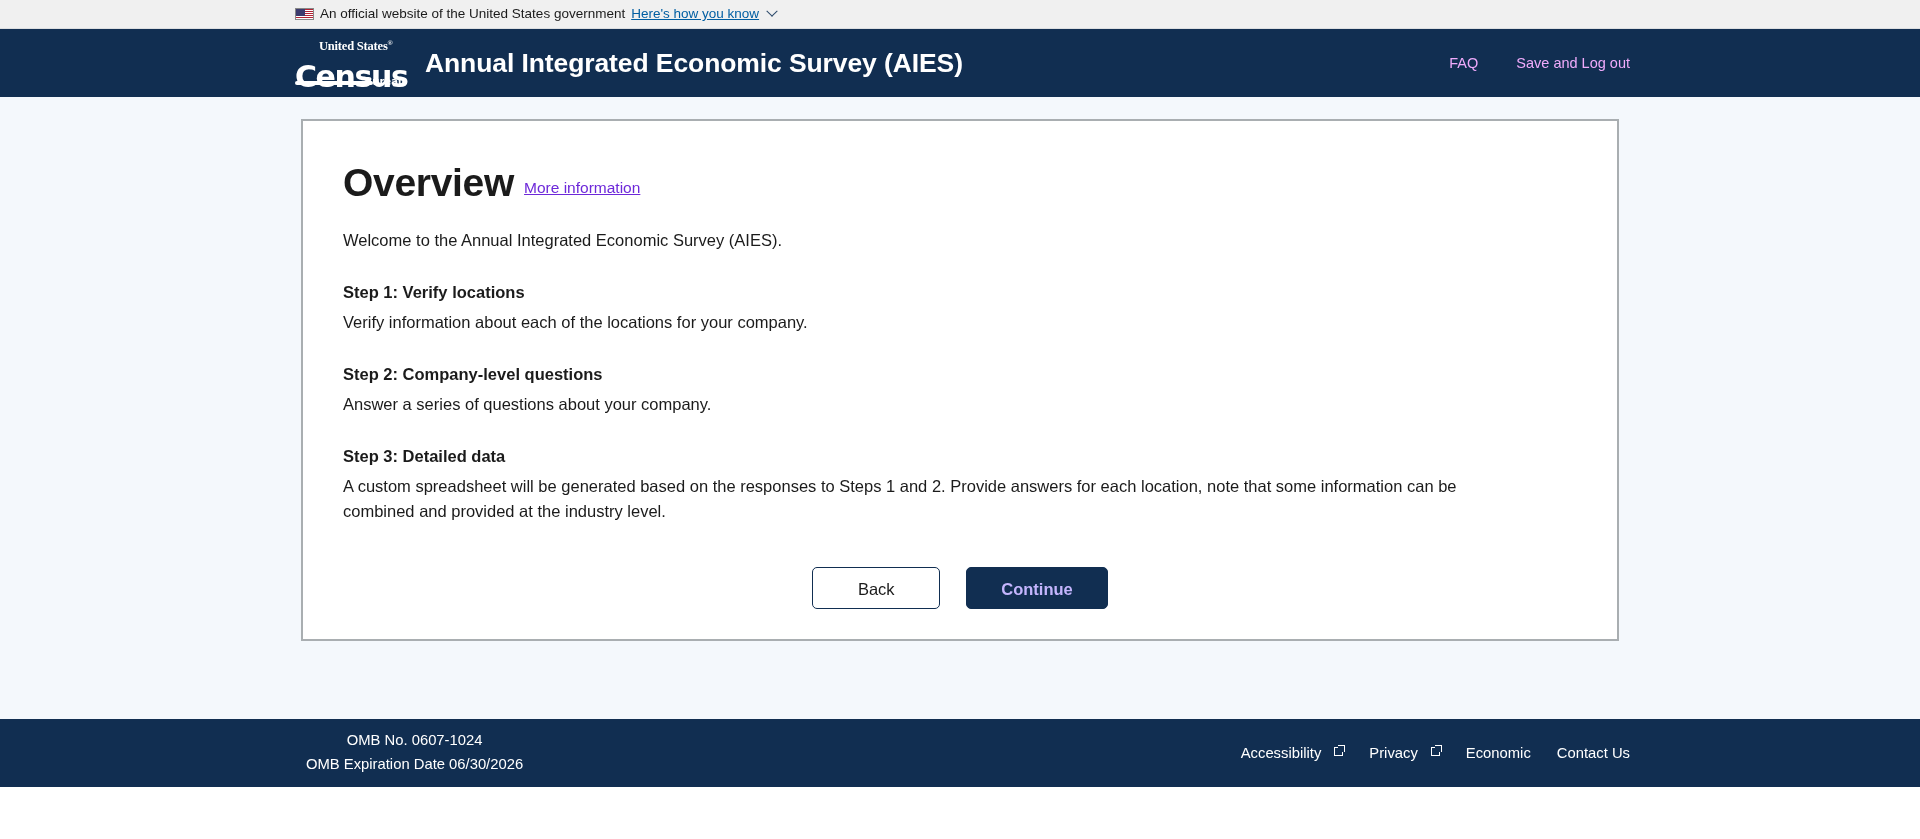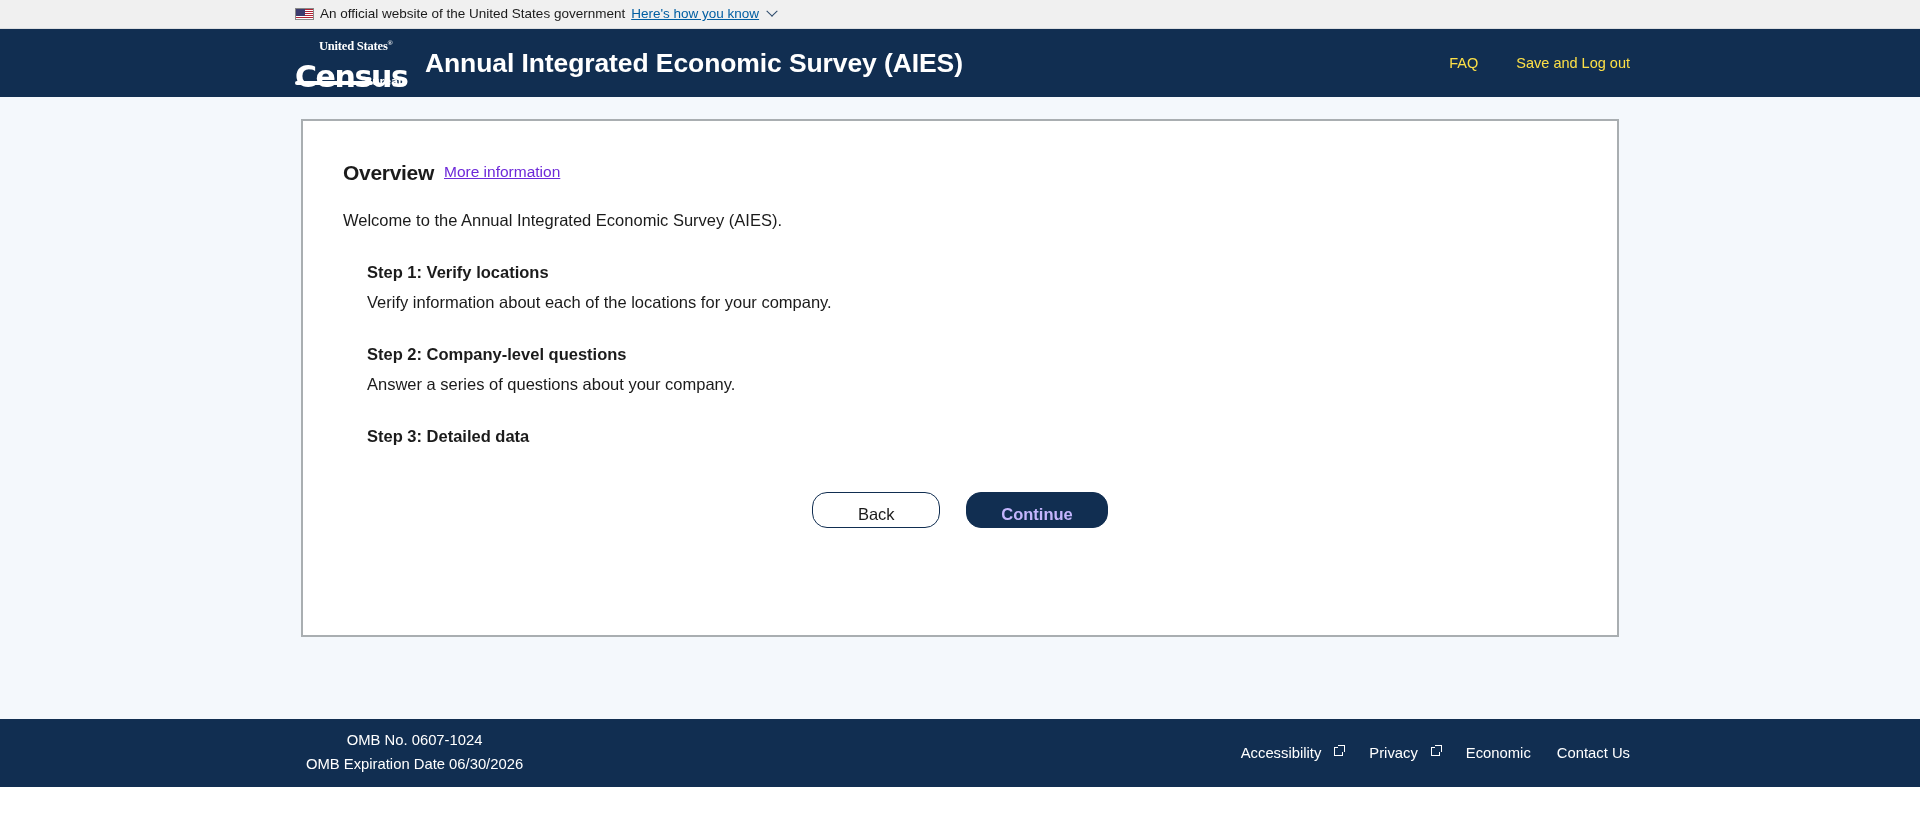--- a/index.html
+++ b/index.html
@@ -127,21 +127,21 @@
     white-space: nowrap;
   }
   .header-nav {
     margin-left: auto;
     margin-right: 290px;
     display: flex;
     align-items: center;
     gap: 38px;
   }
   .header-nav a {
-    color: #fde047;
+    color: #f0abfc;
     font-size: 14.5px;
     text-decoration: none;
     white-space: nowrap;
     cursor: pointer;
   }
 
   
   .page-body {
     background: #f4f8fc;
     height: 622px;
@@ -153,42 +153,42 @@
     margin: 0 auto;
     background: #ffffff;
     border: 2px solid #a9aeb1;
     box-sizing: border-box;
     padding: 32px 40px 30px 40px;
     min-height: 518px;
   }
   .card-inner { padding: 8px 0 0 0; }
 
   h1.overview {
-    font-size: 21px;
+    font-size: 39px;
     font-weight: bold;
     color: #1b1b1b;
     margin: 0;
     display: inline;
     letter-spacing: -0.3px;
   }
   .more-info {
     color: #6d28d9;
     font-size: 15.5px;
     text-decoration: underline;
     margin-left: 10px;
     cursor: pointer;
     vertical-align: 3px;
   }
   .intro {
     font-size: 16.5px;
     color: #1b1b1b;
     margin: 24px 0 0 0;
     line-height: 1.4;
   }
-  .step-block { margin-top: 30px; margin-left: 24px; }
+  .step-block { margin-top: 30px; }
   .step-title {
     font-size: 16.5px;
     font-weight: bold;
     color: #1b1b1b;
     margin: 0 0 6px 0;
     line-height: 1.3;
   }
   .step-desc {
     font-size: 16.5px;
     color: #1b1b1b;
@@ -199,23 +199,23 @@
 
   .button-row {
     display: flex;
     justify-content: center;
     gap: 26px;
     margin-top: 44px;
   }
   .btn {
     font-family: "Liberation Sans", sans-serif;
     font-size: 16.5px;
-    border-radius: 15px;
+    border-radius: 5px;
     padding: 0 34px;
-    height: 36px;
+    height: 42px;
     line-height: 42px;
     cursor: pointer;
     box-sizing: border-box;
     text-align: center;
   }
   .btn-secondary {
     background: #ffffff;
     color: #1b1b1b;
     border: 1.5px solid #112e51;
     min-width: 128px;
@@ -320,20 +320,21 @@
         <p class="step-desc">Verify information about each of the locations for your company.</p>
       </div>
 
       <div class="step-block">
         <p class="step-title">Step 2: Company-level questions</p>
         <p class="step-desc">Answer a series of questions about your company.</p>
       </div>
 
       <div class="step-block">
         <p class="step-title">Step 3: Detailed data</p>
+        <p class="step-desc">A custom spreadsheet will be generated based on the responses to Steps 1 and 2. Provide answers for each location, note that some information can be combined and provided at the industry level.</p>
       </div>
 
       <div class="button-row">
         <button class="btn btn-secondary">Back</button>
         <button class="btn btn-primary">Continue</button>
       </div>
 
     </div>
   </div>
 </div>

